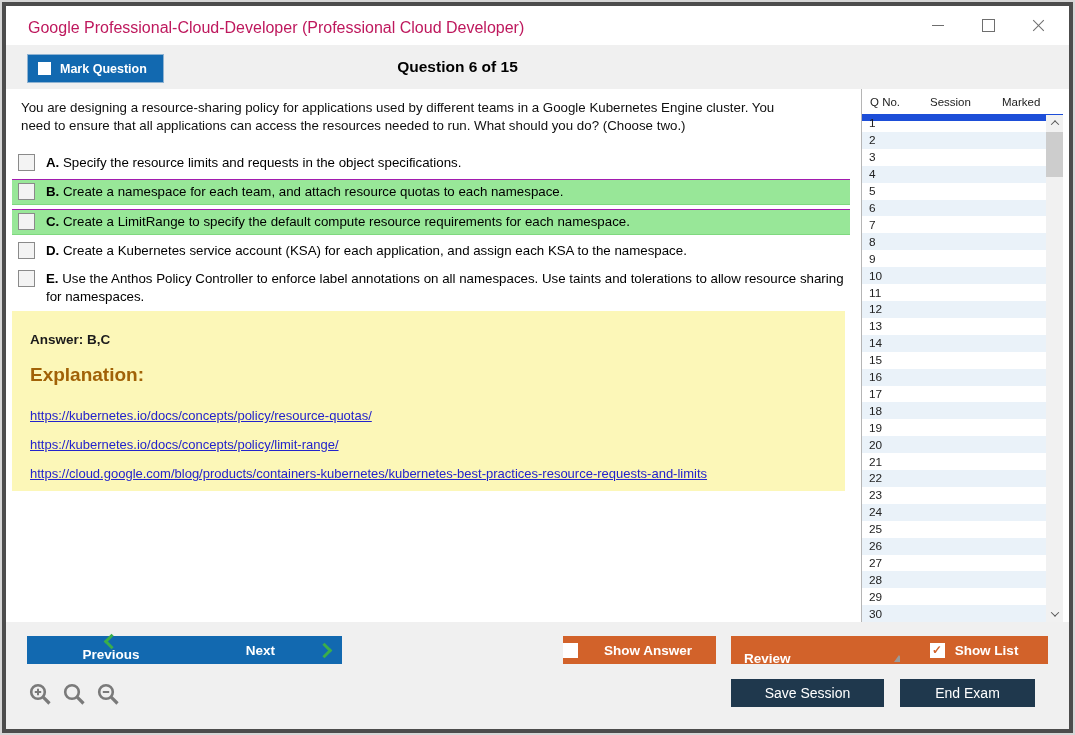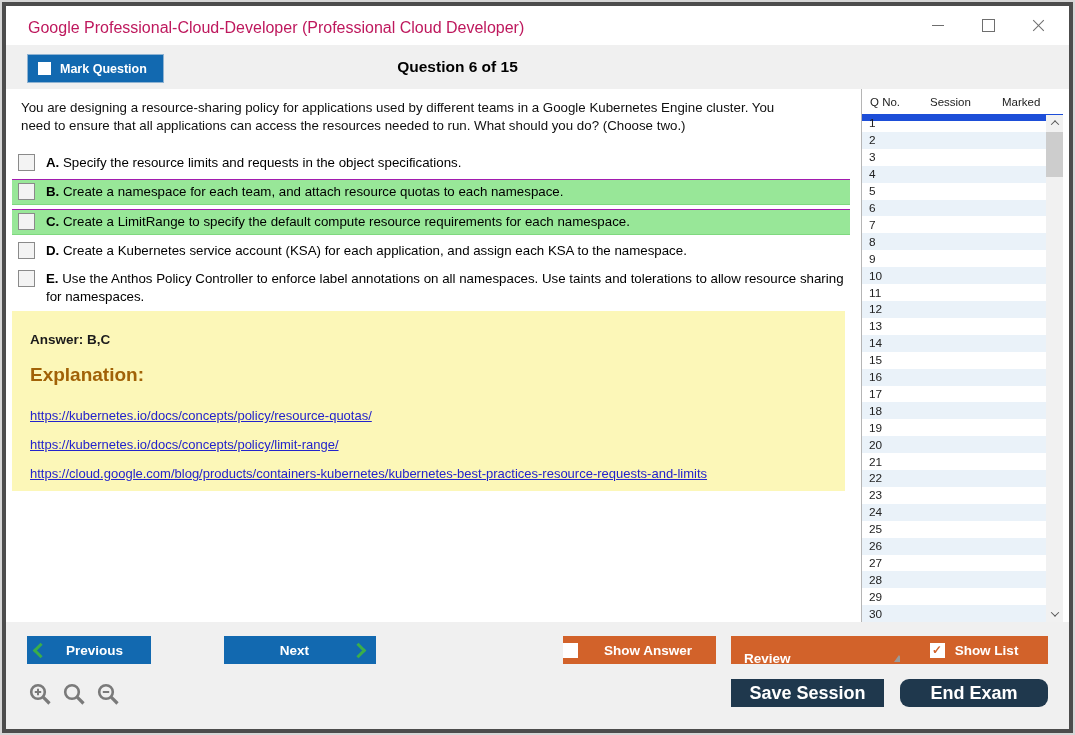--- a/index.html
+++ b/index.html
@@ -55,21 +55,21 @@
   .scroll-btn.up { top:0; } .scroll-btn.down { bottom:0; }
   .chev-up { width:5px; height:5px; border-left:1.5px solid #555; border-top:1.5px solid #555; transform:rotate(45deg) translate(1px,1px); }
   .chev-down { width:5px; height:5px; border-right:1.5px solid #555; border-bottom:1.5px solid #555; transform:rotate(45deg) translate(-1px,-1px); }
   .scroll-thumb { position:absolute; left:0; top:17px; width:17px; height:45px; background:#cdcdcd; }
 
   
   .footer { position:absolute; left:0; right:0; bottom:0; height:107px; background:#f0f0f0; }
   .btn { position:absolute; height:28px; box-sizing:border-box; display:flex; align-items:center; cursor:pointer; color:#fff; }
   .btn-blue { background:var(--blue,#1269B0); font-weight:bold; font-size:13.5px; }
   .btn-orange { background:var(--orange,#D2622A); font-weight:bold; font-size:13.5px; }
-  .btn-navy { background:var(--navy,#1F384D); font-size:18px; justify-content:center;font-weight:bold; }
+  .btn-navy { background:var(--navy,#1F384D); font-size:14px; justify-content:center; }
   .chev-left { width:8px; height:8px; border-left:3px solid var(--chevgreen,#3BAE49); border-bottom:3px solid var(--chevgreen,#3BAE49); transform:rotate(45deg); flex:none; }
   .chev-right { width:8px; height:8px; border-right:3px solid var(--chevgreen,#3BAE49); border-top:3px solid var(--chevgreen,#3BAE49); transform:rotate(45deg); flex:none; }
   .tri-up { width:0; height:0; border-left:5px solid transparent; border-right:5px solid transparent; border-bottom:7px solid #9a9a9a; }
   .btn .cb15 { width:15px; height:15px; }
   .zoom-tools { position:absolute; left:22px; top:60px; display:flex; gap:9px; align-items:center; }
   .zoom-tools span { display:inline-flex; cursor:pointer; }
 </style>
 </head>
 <body>
 
@@ -238,46 +238,46 @@
           </span>
         <span class="scroll-thumb"></span>
         <span class="scroll-btn down">
             <span class="chev-down"></span>
           </span>
       </div>
     </div>
   </div>
 
   <div class="footer">
-    <div class="btn btn-blue" style="left:21px; top:14px; width:124px; padding:0 8px; justify-content:flex-start; gap:0;">
+    <div class="btn btn-blue" style="left:21px; top:14px; width:168px; padding:0 8px; justify-content:flex-start; gap:0;flex-direction:column;">
       <span class="chev-left"></span>
       <span style="flex:1; text-align:center;">Previous</span>
     </div>
-    <div class="btn btn-blue" style="left:184px; top:14px; width:152px; padding:0 12px; justify-content:flex-end; gap:0;margin-left:34px;">
+    <div class="btn btn-blue" style="left:184px; top:14px; width:152px; padding:0 12px; justify-content:flex-end; gap:0;">
       <span style="flex:1; text-align:center;">Next</span>
       <span class="chev-right"></span>
     </div>
 
     <div class="btn btn-orange" style="left:557px; top:14px; width:153px; justify-content:flex-start; gap:26px;">
       <span class="checkbox cb15"></span>
       <span>Show Answer</span>
     </div>
     <div class="btn btn-orange" style="left:725px; top:14px; width:183px; padding:16px 10px 0 13px; justify-content:space-between;">
       <span>Review</span>
       <span class="tri-up"></span>
     </div>
     <div class="btn btn-orange" style="left:894px; top:14px; width:148px; justify-content:center; gap:10px;">
       <span class="checkbox cb15 checked"></span>
       <span>Show List</span>
     </div>
 
     <div class="btn btn-navy" style="left:725px; top:57px; width:153px;">
       <span>Save Session</span>
     </div>
-    <div class="btn btn-navy" style="left:894px; top:57px; width:148px;border-radius:9px;">
+    <div class="btn btn-navy" style="left:894px; top:57px; width:135px;">
       <span>End Exam</span>
     </div>
 
     <div class="zoom-tools">
       <span>
         <svg width="25" height="25" viewBox="0 0 25 25">
             <circle cx="10" cy="10" r="6.8" fill="none" stroke="#7a7a7a" stroke-width="2.6"></circle>
             <line x1="15.2" y1="15.2" x2="21.5" y2="21.5" stroke="#7a7a7a" stroke-width="3.2"></line>
             <line x1="6.8" y1="10" x2="13.2" y2="10" stroke="#7a7a7a" stroke-width="2"></line>
             <line x1="10" y1="6.8" x2="10" y2="13.2" stroke="#7a7a7a" stroke-width="2"></line>

